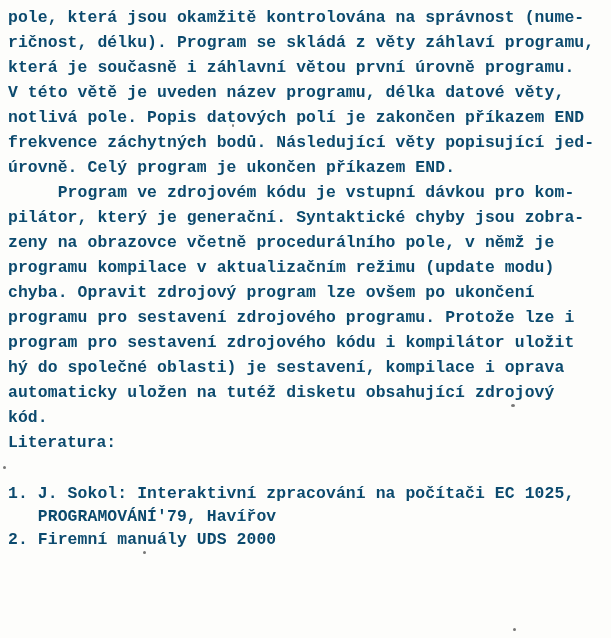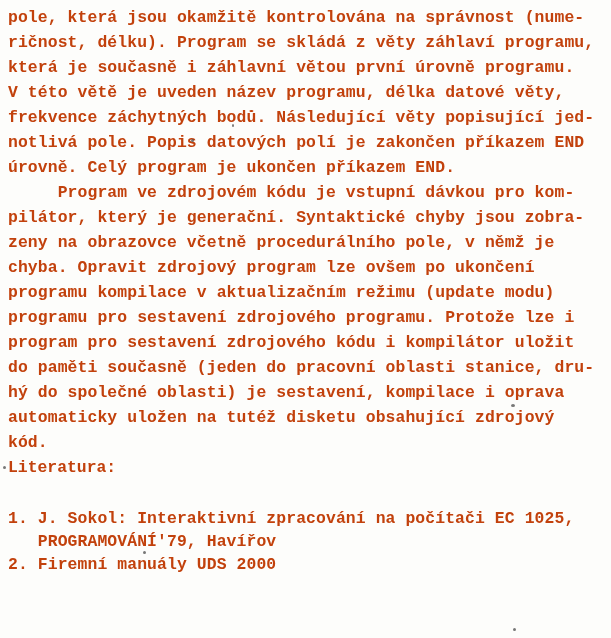--- a/index.html
+++ b/index.html
@@ -10,21 +10,21 @@
     width: 611px;
     height: 638px;
     background: #ffffff;
     overflow: hidden;
   }
   .page {
     position: relative;
     width: 611px;
     height: 638px;
     background: #fdfdfb;
-    color: #c2410c;
+    color: #0c4a6e;
     font-family: "Liberation Mono", "DejaVu Sans Mono", monospace;
     font-weight: 700;
     font-size: 16.4px;
     overflow: hidden;
   }
   .doc {
     position: absolute;
     left: 8px;
     top: 5px;
     right: 2px;
@@ -67,31 +67,30 @@
 <body>
 
 <div class="page">
   <div class="doc">
 
     <div class="body-text">
       <div class="line">pole, která jsou okamžitě kontrolována na správnost (nume-</div>
       <div class="line">ričnost, délku). Program se skládá z věty záhlaví programu,</div>
       <div class="line">která je současně i záhlavní větou první úrovně programu.</div>
       <div class="line">V této větě je uveden název programu, délka datové věty,</div>
+      <div class="line">notlivá pole. Popis datových polí je zakončen příkazem END</div>
       <div class="line">frekvence záchytných bodů. Následující věty popisující jed-</div>
-      <div class="line">notlivá pole. Popis datových polí je zakončen příkazem END</div>
       <div class="line">úrovně. Celý program je ukončen příkazem END.</div>
       <div class="line">     Program ve zdrojovém kódu je vstupní dávkou pro kom-</div>
       <div class="line">pilátor, který je generační. Syntaktické chyby jsou zobra-</div>
       <div class="line">zeny na obrazovce včetně procedurálního pole, v němž je</div>
+      <div class="line">programu kompilace v aktualizačním režimu (update modu)</div>
       <div class="line">chyba. Opravit zdrojový program lze ovšem po ukončení</div>
-      <div class="line">programu kompilace v aktualizačním režimu (update modu)</div>
       <div class="line">programu pro sestavení zdrojového programu. Protože lze i</div>
       <div class="line">program pro sestavení zdrojového kódu i kompilátor uložit</div>
-      <div class="line">do paměti současně (jeden do pracovní oblasti stanice, dru-</div>
       <div class="line">hý do společné oblasti) je sestavení, kompilace i oprava</div>
       <div class="line">automaticky uložen na tutéž disketu obsahující zdrojový</div>
       <div class="line">kód.</div>
     </div>
 
     <div class="heading">Literatura:</div>
 
     <div class="refs">
       <div class="ref-line">1. J. Sokol: Interaktivní zpracování na počítači EC 1025,</div>
       <div class="ref-line">   PROGRAMOVÁNÍ'79, Havířov</div>

